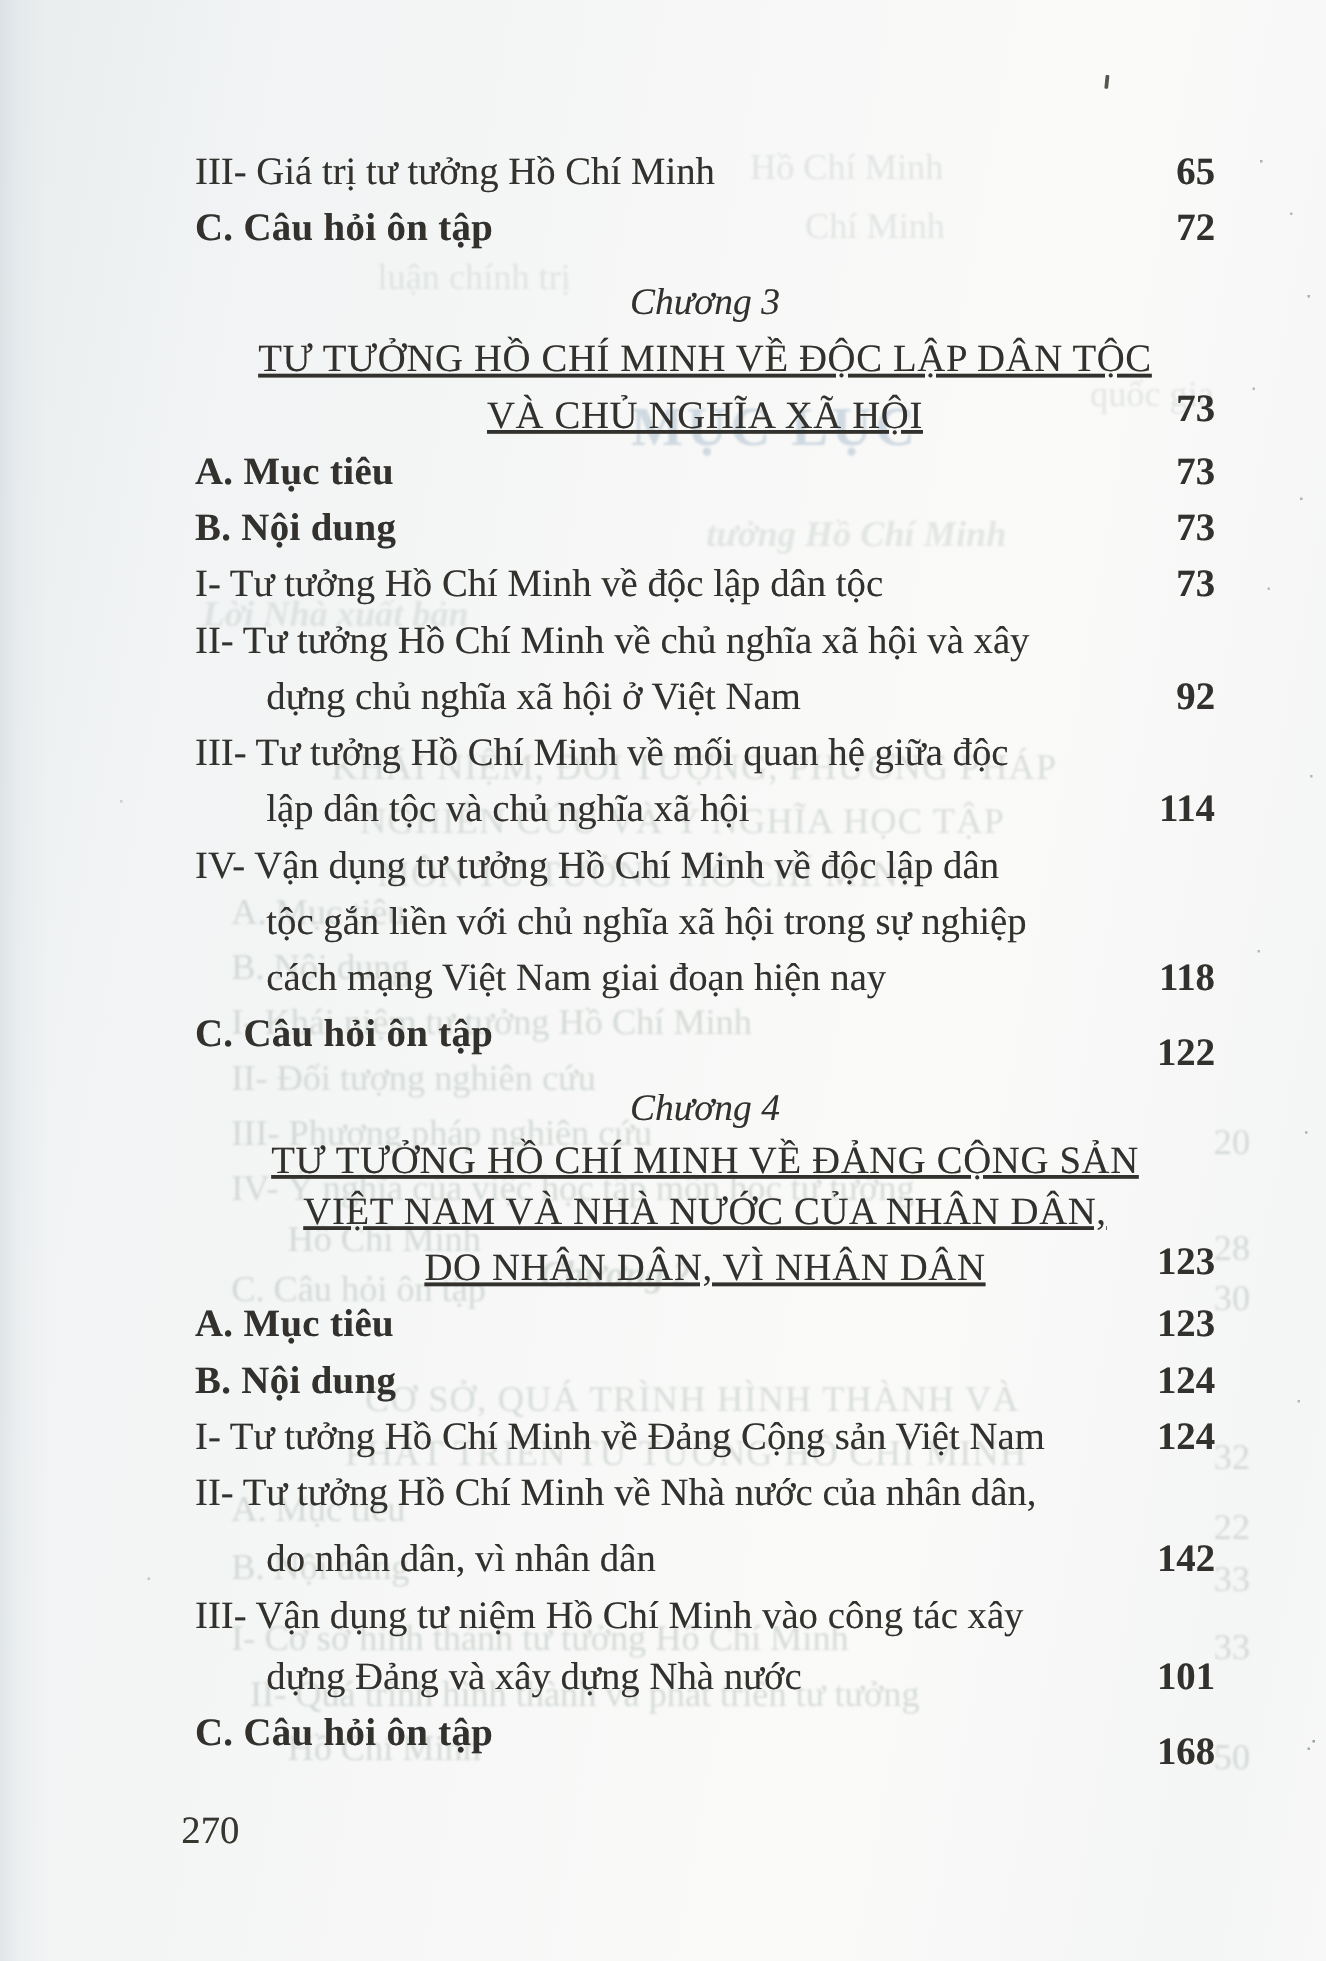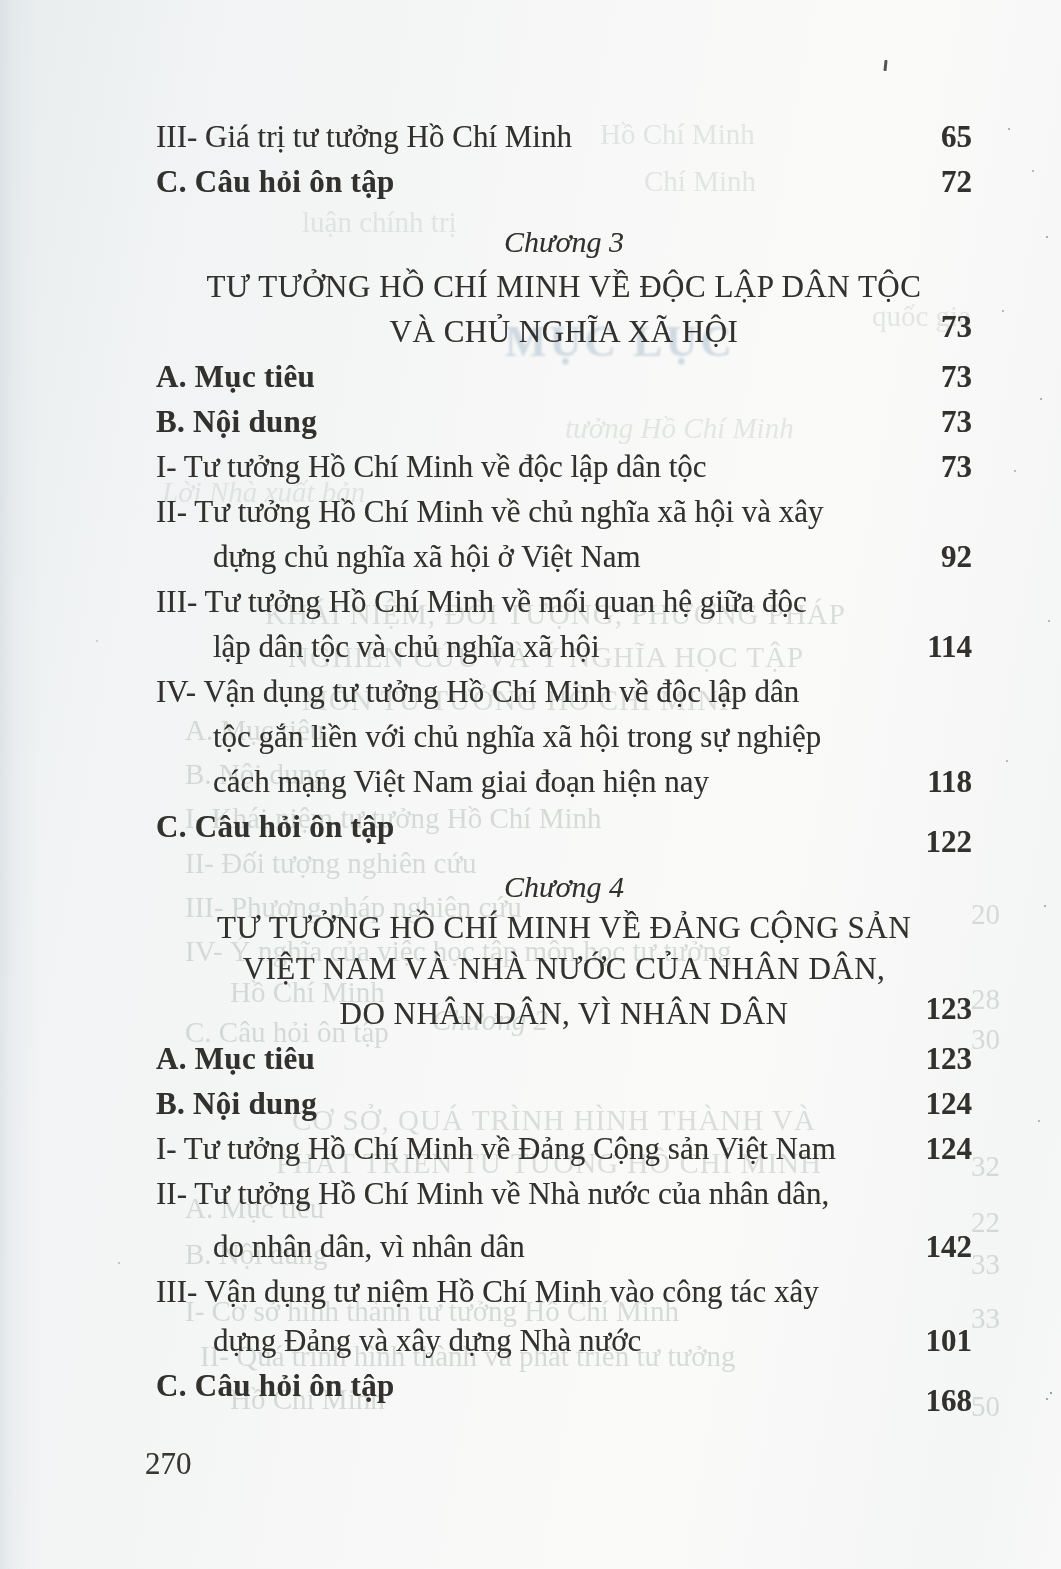--- a/index.html
+++ b/index.html
@@ -35,21 +35,21 @@
   }
   .row .lbl { flex: 0 1 auto; }
   .row .num { flex: 0 0 auto; text-align: right; font-weight: bold; }
   .bold .lbl { font-weight: 700; letter-spacing: 0.3px; }
   .indent .lbl { padding-left: 57px; }
   .numlow .num { transform: translateY(15px); }
   .chap { justify-content: center; }
   .chap .lbl { text-align: center; }
   .chap .num { position: absolute; right: 0; top: 0; }
   .ital .lbl { font-style: italic; font-size: 30px; }
-  .caps .lbl { letter-spacing: 0.5px; }
+  .caps .lbl { letter-spacing: 0.5px; text-decoration: underline; }
   .h41 { height: 41px; }
   .mt20 { margin-top: 15px; }
   .mt8 { margin-top: 8px; }
   .mt4 { margin-top: 4px; }
   
   .folio {
     position: absolute; left: 145px; top: 1446px;
     font-size: 31px; color: #37362f; z-index: 2;
     text-shadow: 0 0 0.4px rgba(42,42,36,0.35);
   }
@@ -58,21 +58,21 @@
   .ghost {
     position: absolute;
     color: #b3beb8;
     opacity: 0.5;
     filter: blur(0.7px);
     font-size: 29px;
     white-space: nowrap;
     line-height: 32px;
   }
   .ghost.gcaps { letter-spacing: 1px; opacity: 0.45; }
-  .ghost.gital { font-style: italic; }
+  .ghost.gital { font-style: italic; font-weight: bold; }
   .ghost.gnum { width: 48px; text-align: right; opacity: 0.5; }
   .ghost.gfrag { opacity: 0.32; }
   .ghost-title {
     position: absolute;
     left: 505px; top: 316px;
     font-size: 44px; font-weight: 700; letter-spacing: 3px;
     color: #a9bccd; opacity: 0.5; filter: blur(0.8px);
     z-index: 1; white-space: nowrap;
   }
   

